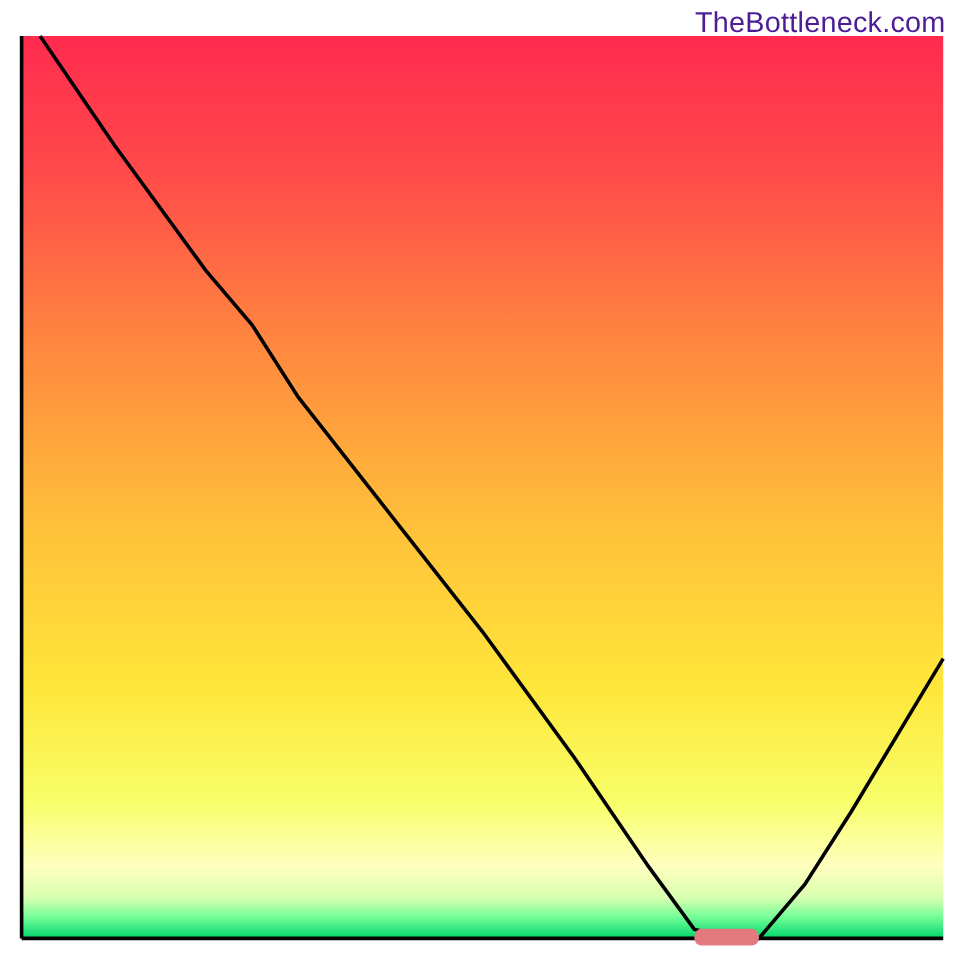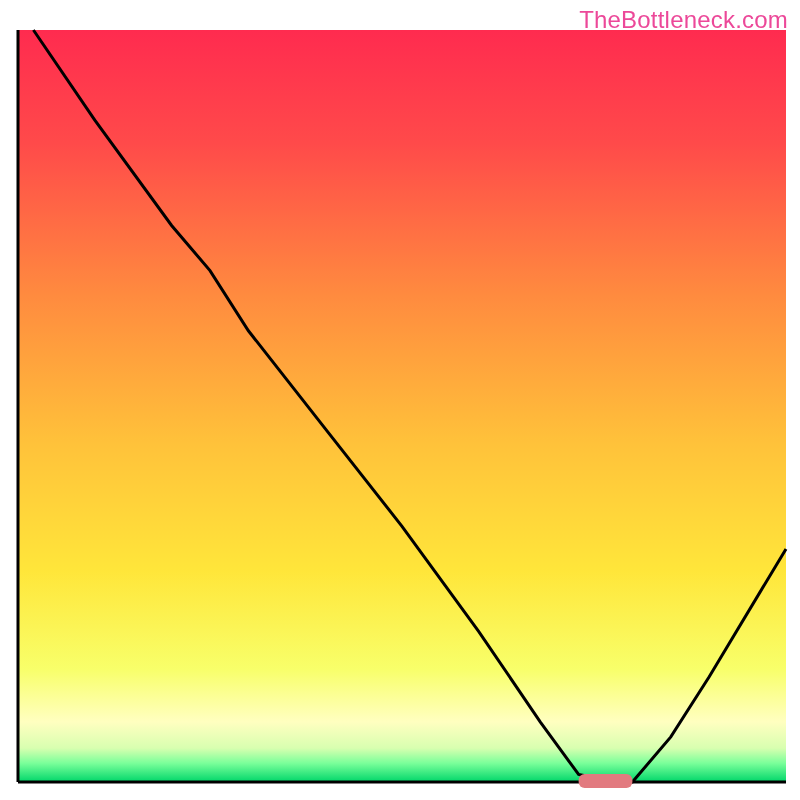--- a/index.html
+++ b/index.html
@@ -13,21 +13,21 @@
   }
   .container {
     position: relative;
     width: 800px;
     height: 800px;
   }
   .watermark {
     position: absolute;
     top: 6px;
     right: 12px;
-    color: #ec4899;
+    color: #4c1d95;
     font-size: 24px;
     font-weight: 500;
     letter-spacing: 0.2px;
     user-select: none;
   }
   svg {
     position: absolute;
     top: 0;
     left: 0;
   }

